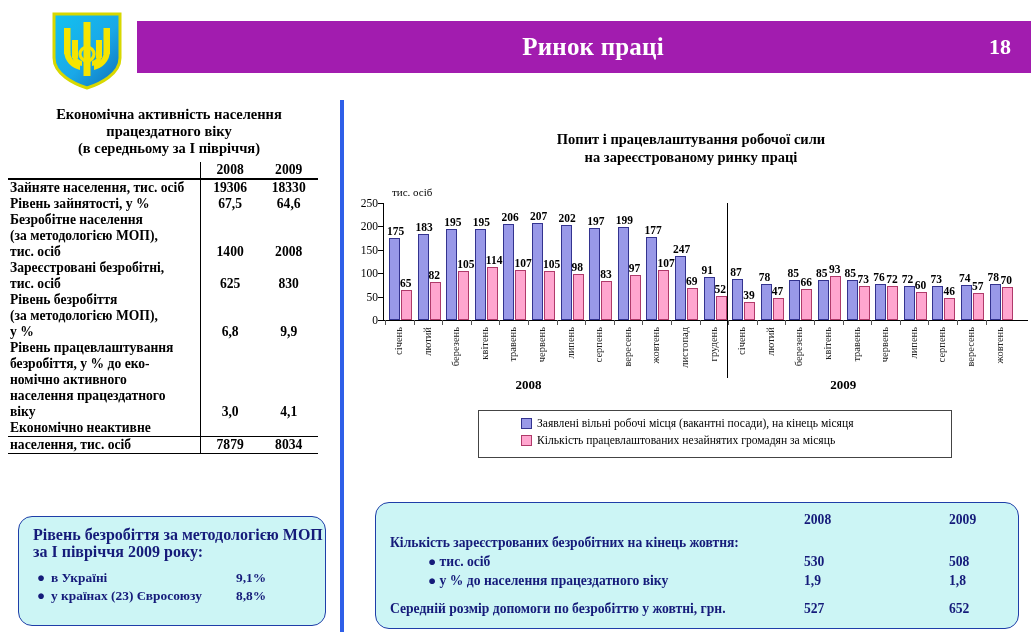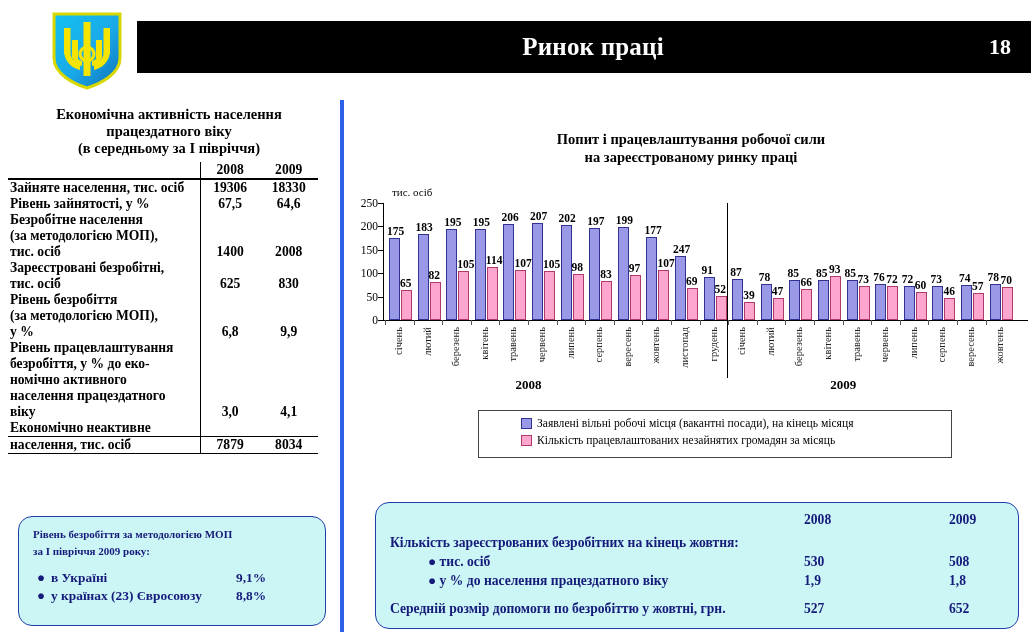--- a/index.html
+++ b/index.html
@@ -6,21 +6,21 @@
   body{
     width:1031px;height:640px;background:#ffffff;
     font-family:"Liberation Serif", serif;
     color:#000;position:relative;overflow:hidden;
   }
   
   #header{position:absolute;left:0;top:0;width:1031px;height:92px;}
   #emblem{position:absolute;left:48px;top:10px;width:78px;height:80px;}
   #title-bar{
     position:absolute;left:137px;top:21px;width:894px;height:52px;
-    background:#000000;display:flex;align-items:center;
+    background:#a21caf;display:flex;align-items:center;
   }
   #title-text{
     flex:1;text-align:center;color:#ffffff;font-weight:bold;font-size:25px;
     letter-spacing:.2px;padding-left:60px;
   }
   #page-num{color:#ffffff;font-weight:bold;font-size:22px;padding-right:20px;}
   
   #divider{position:absolute;left:340px;top:100px;width:4px;height:532px;background:#2e5fe8;}
   
   #left-panel{position:absolute;left:0;top:100px;width:338px;}
@@ -35,21 +35,21 @@
   .top-line{border-top:1.5px solid #000;margin-top:8px;}
   td.lbl{font-weight:bold;text-align:left;width:196px;border-right:1.5px solid #000;padding-right:4px;line-height:16px;}
   td.v{width:57px;text-align:center;font-weight:bold;}
   tr.last td{border-bottom:1.5px solid #000;}
   
   .infobox{
     background:#ccf5f5;border:1.5px solid #1f3ea8;border-radius:14px;
     position:absolute;color:#151b7a;font-weight:bold;
   }
   #box-left{left:18px;top:516px;width:306px;height:108px;}
-  #box-left .head{font-size:11px;line-height:17px;padding:9px 0 0 14px;}
+  #box-left .head{font-size:16px;line-height:17px;padding:9px 0 0 14px;}
   #box-left .row{display:flex;font-size:13.4px;padding:2px 0 0 18px;}
   #box-left .row .b{width:14px;}
   #box-left .row .t{width:185px;}
   #box-left .row .n{text-align:left;}
   #box-right{left:375px;top:502px;width:642px;height:125px;}
   .br-grid{position:relative;width:100%;height:100%;font-size:13.6px;}
   .br-grid .yrs{position:absolute;top:9px;left:0;width:100%;}
   .br-grid .y1{position:absolute;left:428px;}
   .br-grid .y2{position:absolute;left:573px;}
   .br-line{position:absolute;left:14px;}

